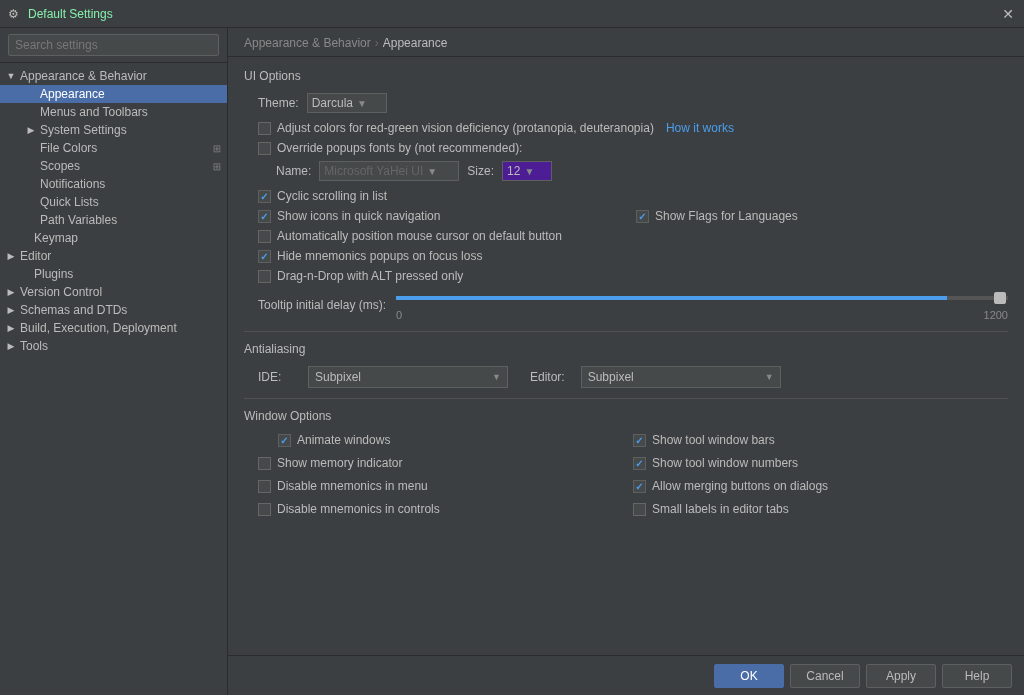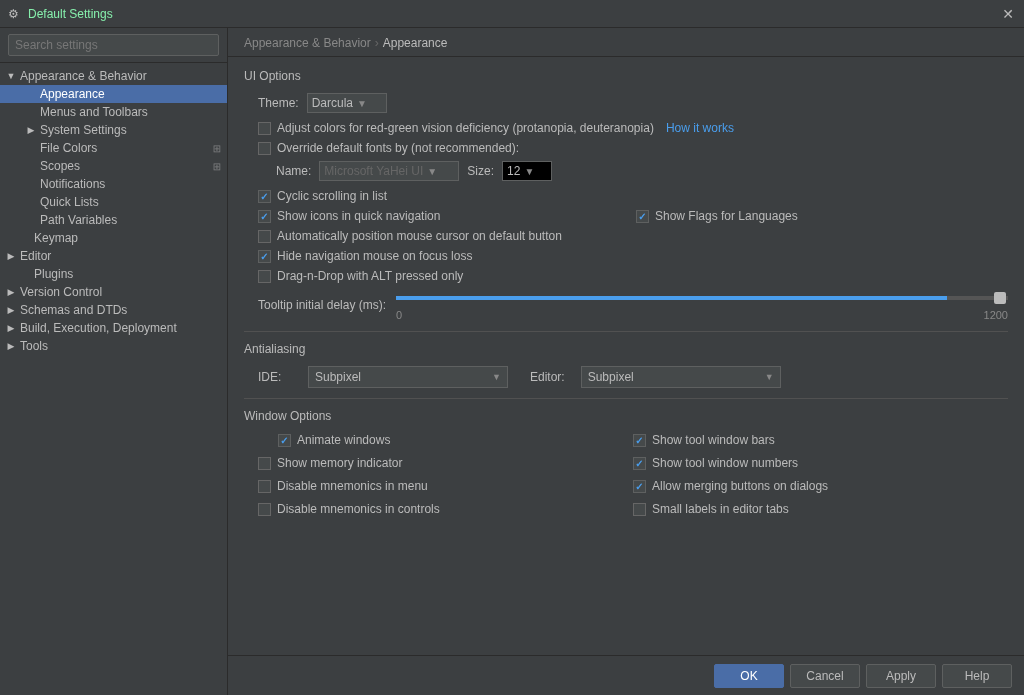--- a/index.html
+++ b/index.html
@@ -245,21 +245,21 @@
       border: 1px solid #5e6060;
       color: #666;
       padding: 2px 4px;
       font-size: 12px;
       display: flex;
       align-items: center;
       gap: 4px;
       min-width: 140px;
     }
     .size-select {
-      background: #000000;
+      background: #4c1d95;
       border: 1px solid #5e6060;
       color: #bbbbbb;
       padding: 2px 4px;
       font-size: 12px;
       display: flex;
       align-items: center;
       gap: 4px;
       min-width: 50px;
     }
 
@@ -516,21 +516,21 @@
       </div>
 
       <div class="checkbox-row">
         <div class="cb"></div>
         <span class="cb-label">Adjust colors for red-green vision deficiency (protanopia, deuteranopia)</span>
         <span class="link-text">How it works</span>
       </div>
 
       <div class="checkbox-row">
         <div class="cb"></div>
-        <span class="cb-label">Override default fonts by (not recommended):</span>
+        <span class="cb-label">Override popups fonts by (not recommended):</span>
       </div>
 
       <div class="font-row">
         <span class="font-label">Name:</span>
         <div class="font-select">
           <span>Microsoft YaHei UI</span>
           <span class="dropdown-arrow">▼</span>
         </div>
         <span class="font-label">Size:</span>
         <div class="size-select">
@@ -555,21 +555,21 @@
         </div>
       </div>
 
       <div class="checkbox-row">
         <div class="cb"></div>
         <span class="cb-label">Automatically position mouse cursor on default button</span>
       </div>
 
       <div class="checkbox-row">
         <div class="cb checked"></div>
-        <span class="cb-label">Hide navigation mouse on focus loss</span>
+        <span class="cb-label">Hide mnemonics popups on focus loss</span>
       </div>
 
       <div class="checkbox-row">
         <div class="cb"></div>
         <span class="cb-label">Drag-n-Drop with ALT pressed only</span>
       </div>
 
       <div class="slider-row">
         <span class="slider-label">Tooltip initial delay (ms):</span>
         <div class="slider-container">

